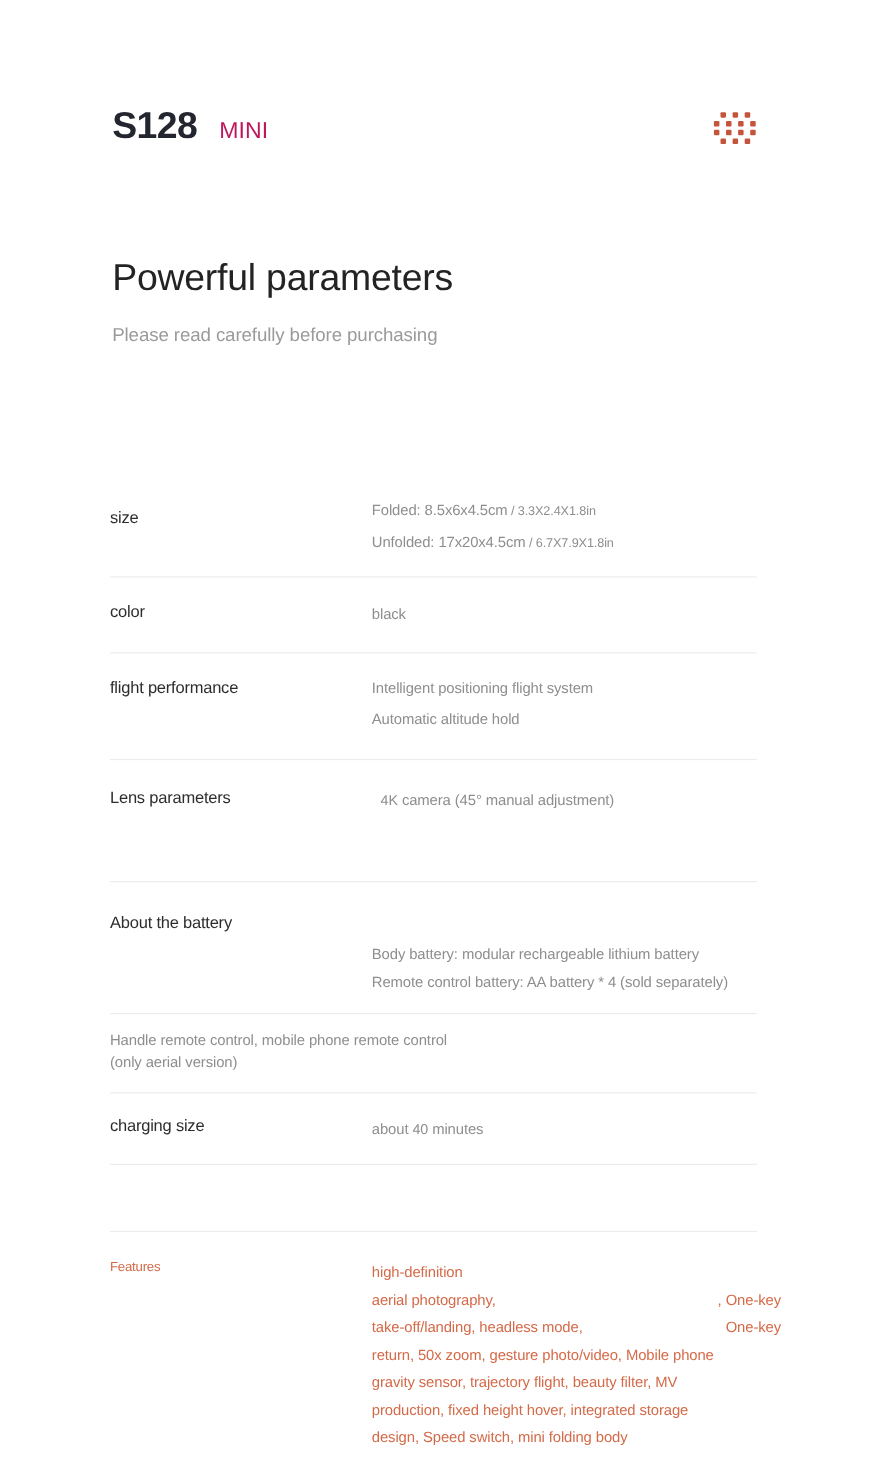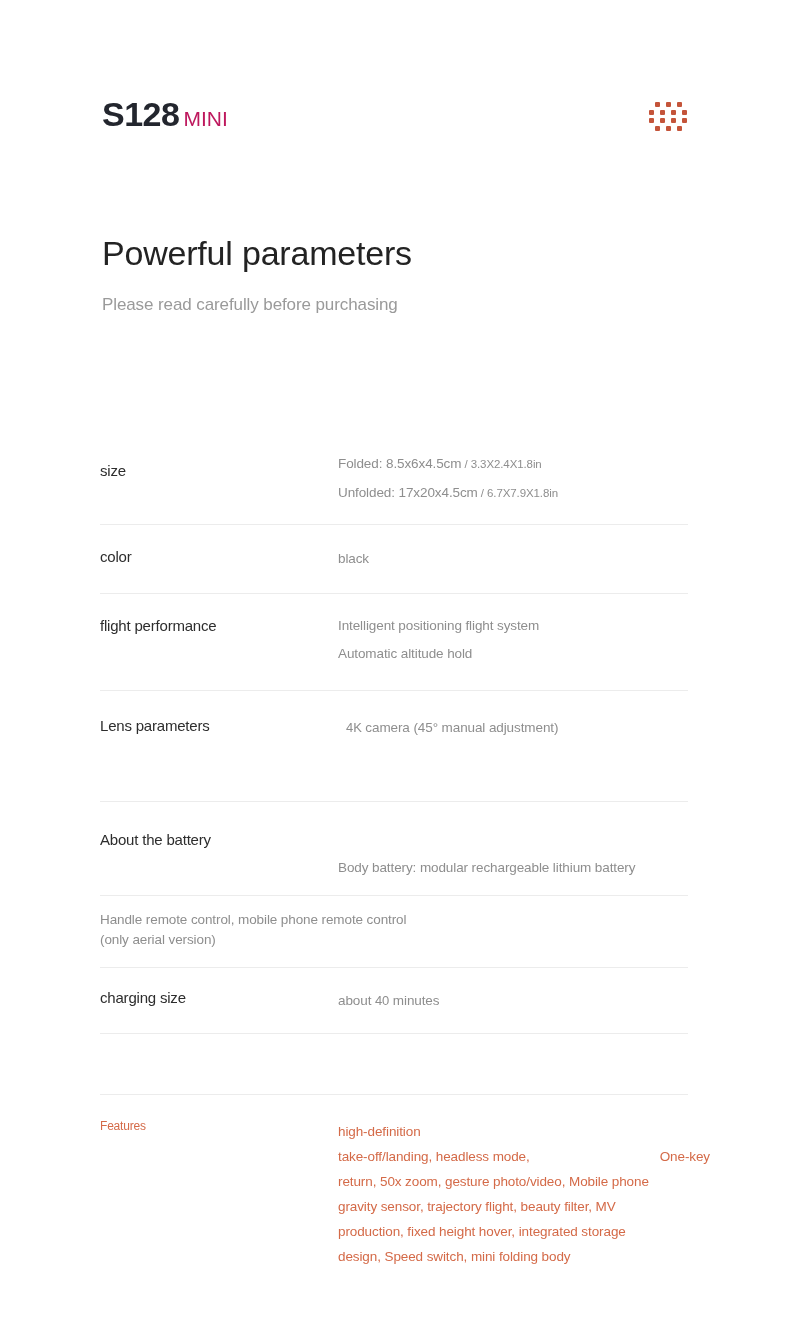--- a/index.html
+++ b/index.html
@@ -32,20 +32,21 @@
     height: 175px;
   }
   .brand {
     position: absolute;
     left: 102px;
     top: 97px;
     display: flex;
     align-items: baseline;
     line-height: 1;
     white-space: nowrap;
+    gap: 16px;
   }
   .brand-main {
     font-size: 34px;
     font-weight: 700;
     letter-spacing: -0.5px;
     color: #23262e;
   }
   .brand-sub {
     font-size: 21px;
     font-weight: 400;
@@ -248,20 +249,21 @@
       <div class="spec-label">Lens parameters</div>
       <div class="spec-value">
         <span class="vline"><span class="tiny-num">4K</span><span> camera (45° manual adjustment)</span></span>
       </div>
     </div>
 
     <div class="spec-row row-battery">
       <div class="spec-label">About the battery</div>
       <div class="spec-value">
         <span class="vline">Body battery: modular rechargeable lithium battery</span>
+        <span class="vline">Remote control battery: AA battery * 4 (sold separately)</span>
       </div>
     </div>
 
     <div class="spec-row row-control">
       <div class="spec-value">
         <span class="vline">Handle remote control, mobile phone remote control</span>
         <span class="vline" style="margin-top:0">(only aerial version)</span>
       </div>
     </div>
 
@@ -275,20 +277,24 @@
     <div class="spec-row row-spacer">
       <div class="spec-label"></div>
       <div class="spec-value"></div>
     </div>
 
     <div class="spec-row row-features no-rule">
       <div class="spec-label accent">Features</div>
       <div class="spec-value accent">
         <span class="feat-line feat-just">
           <span>high-definition</span>
+        </span>
+        <span class="feat-line feat-just">
+          <span>aerial photography,</span>
+          <span>, One-key</span>
         </span>
         <span class="feat-line feat-just">
           <span>take-off/landing, headless mode,</span>
           <span>One-key</span>
         </span>
         <span class="feat-line">return, 50x zoom, gesture photo/video, Mobile phone</span>
         <span class="feat-line">gravity sensor, trajectory flight, beauty filter, MV</span>
         <span class="feat-line">production, fixed height hover, integrated storage</span>
         <span class="feat-line">design, Speed switch, mini folding body</span>
       </div>

